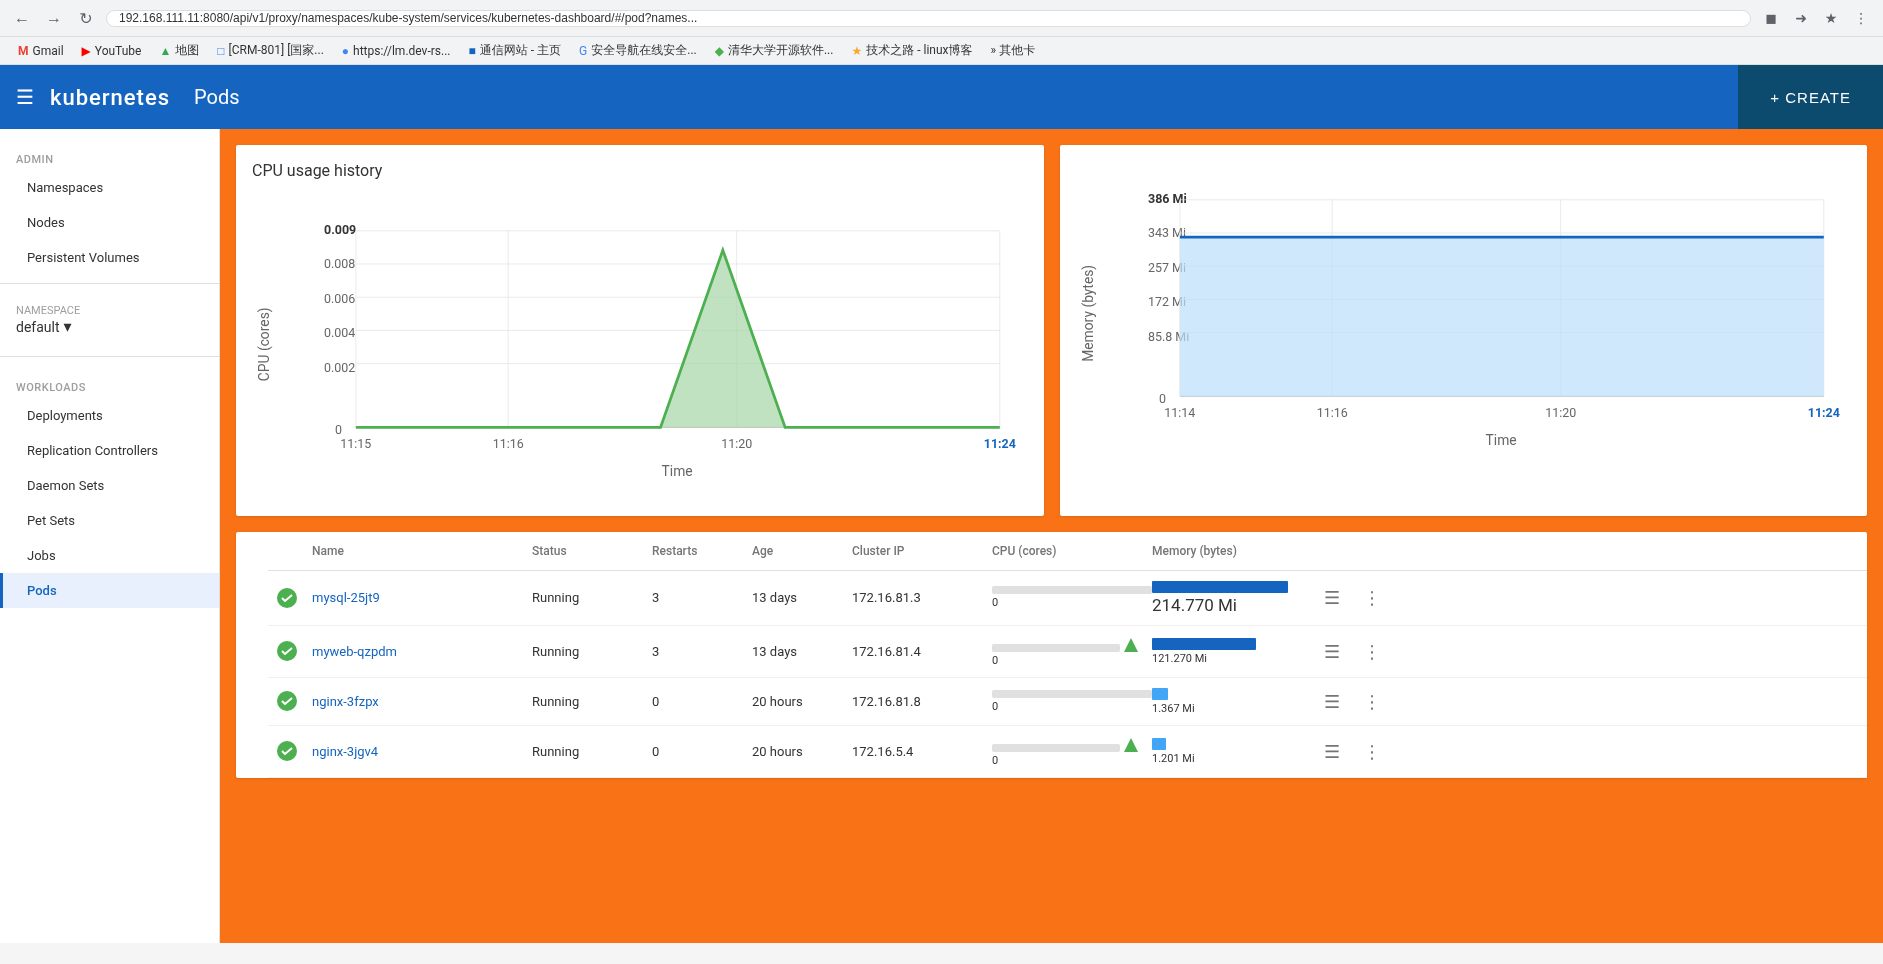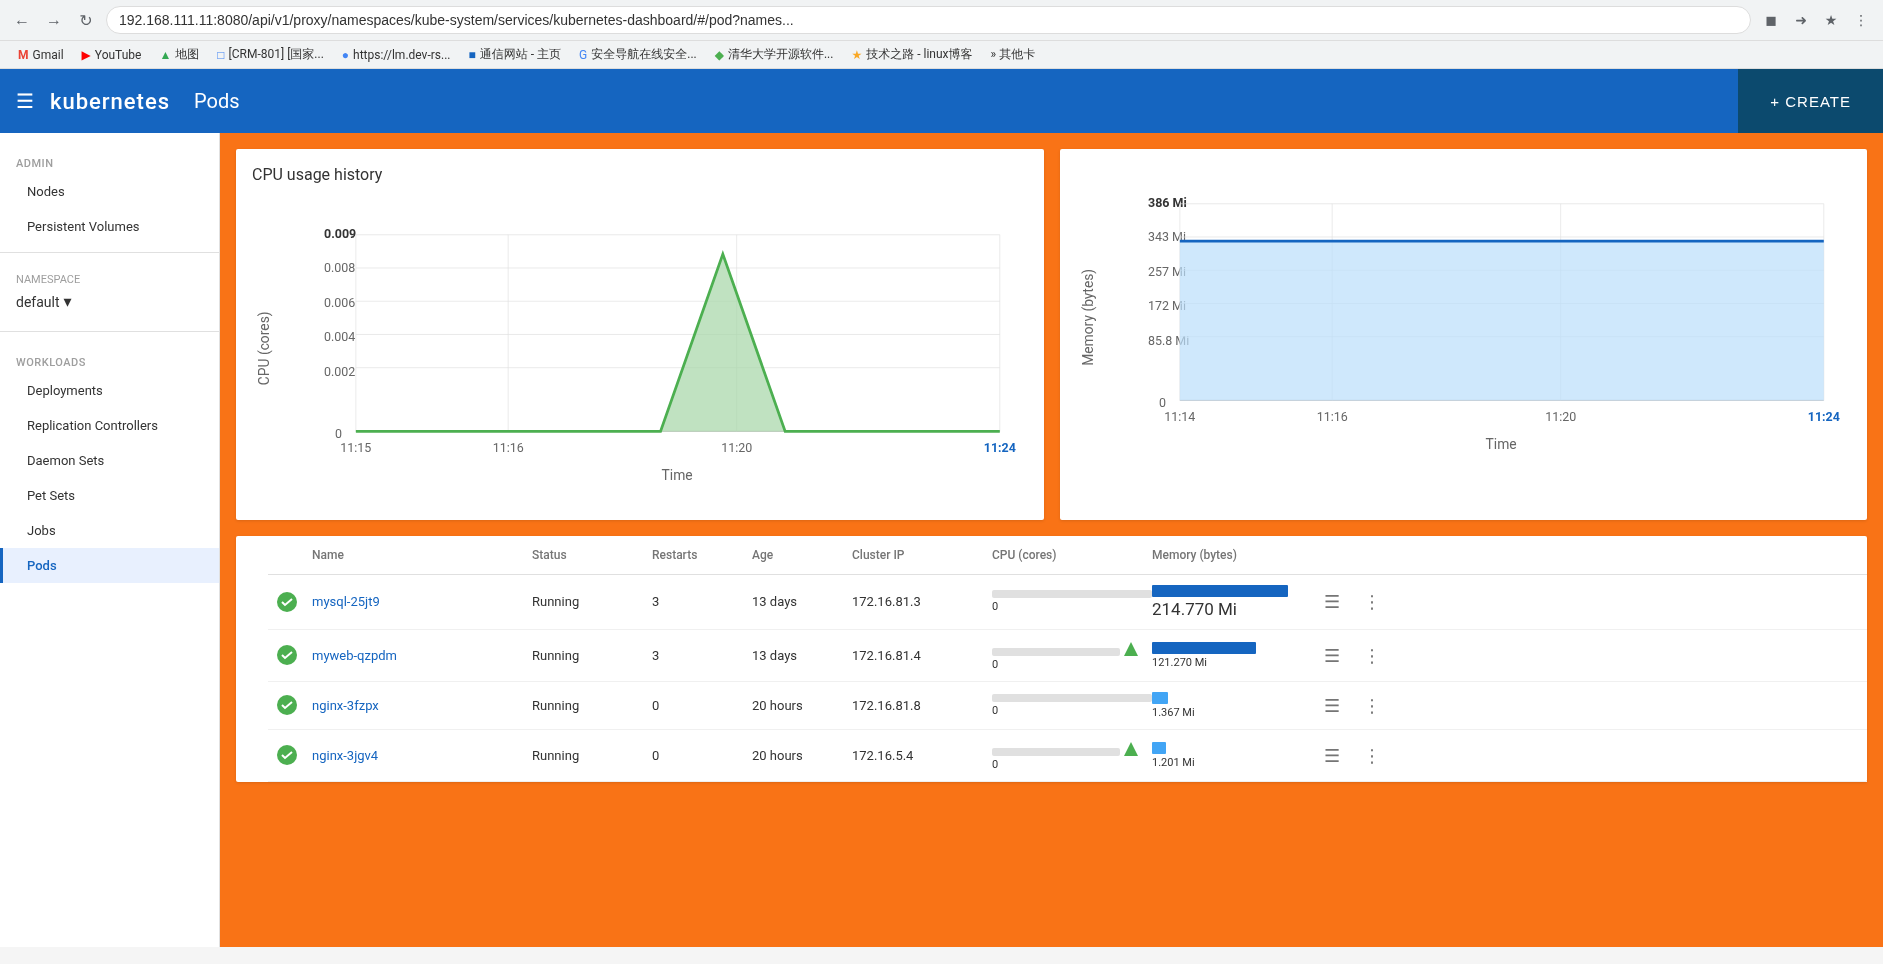--- a/index.html
+++ b/index.html
@@ -14,22 +14,22 @@
       gap: 8px;
       border-bottom: 1px solid #ddd;
       font-size: 12px;
     }
     .browser-nav-btn {
       width: 24px; height: 24px; border-radius: 50%; border: none; background: none;
       cursor: pointer; display: flex; align-items: center; justify-content: center;
       color: #5f6368; font-size: 16px;
     }
     .address-bar {
-      flex: 1; height: 28px; border: 1px solid #ddd; border-radius: 14px;
-      padding: 0 12px; font-size: 14px; background: #fff; color: #333;
+      flex: 1; height: 17px; border: 1px solid #ddd; border-radius: 14px;
+      padding: 0 12px; font-size: 12px; background: #fff; color: #333;
       outline: none;
     }
     .browser-icons { display: flex; gap: 6px; align-items: center; color: #5f6368; font-size: 14px; }
     .b-icon { width: 24px; height: 24px; display: flex; align-items: center; justify-content: center; cursor: pointer; border-radius: 50%; }
 
     
     .bookmarks-bar {
       background: #f1f3f4;
       padding: 3px 10px;
       display: flex;
@@ -96,21 +96,21 @@
     }
     .sidebar-item.active {
       color: #1565c0; font-weight: 500;
       background: #e8f0fe;
       border-left: 3px solid #1565c0;
     }
     .sidebar-divider { height: 1px; background: #e0e0e0; margin: 8px 0; }
 
     
     .namespace-section { padding: 12px 16px; }
-    .namespace-label { font-size: 11px; color: #9e9e9e; text-transform: uppercase; margin-bottom: 6px; }
+    .namespace-label { font-size: 11px; color: #9e9e9e; text-transform: uppercase; }
     .namespace-select {
       display: flex; align-items: center; gap: 0; cursor: pointer;
       font-size: 14px; color: #333;
     }
 
     
     .main-content {
       flex: 1; overflow-y: auto; padding: 16px;
       background: #f97316;
     }
@@ -214,20 +214,21 @@
   <span class="page-title">Pods</span>
   <button class="create-btn">
     <span>+ CREATE</span>
   </button>
 </div>
 
 <div class="app-body">
 
   <div class="sidebar">
     <div class="sidebar-section-label">Admin</div>
+    <div class="sidebar-item">Namespaces</div>
     <div class="sidebar-item">Nodes</div>
     <div class="sidebar-item">Persistent Volumes</div>
 
     <div class="sidebar-divider"></div>
 
     <div class="namespace-section">
       <div class="namespace-label">Namespace</div>
       <div class="namespace-select">
         <span>default</span>
         <span style="font-size:16px; margin-left:4px;">▾</span>

